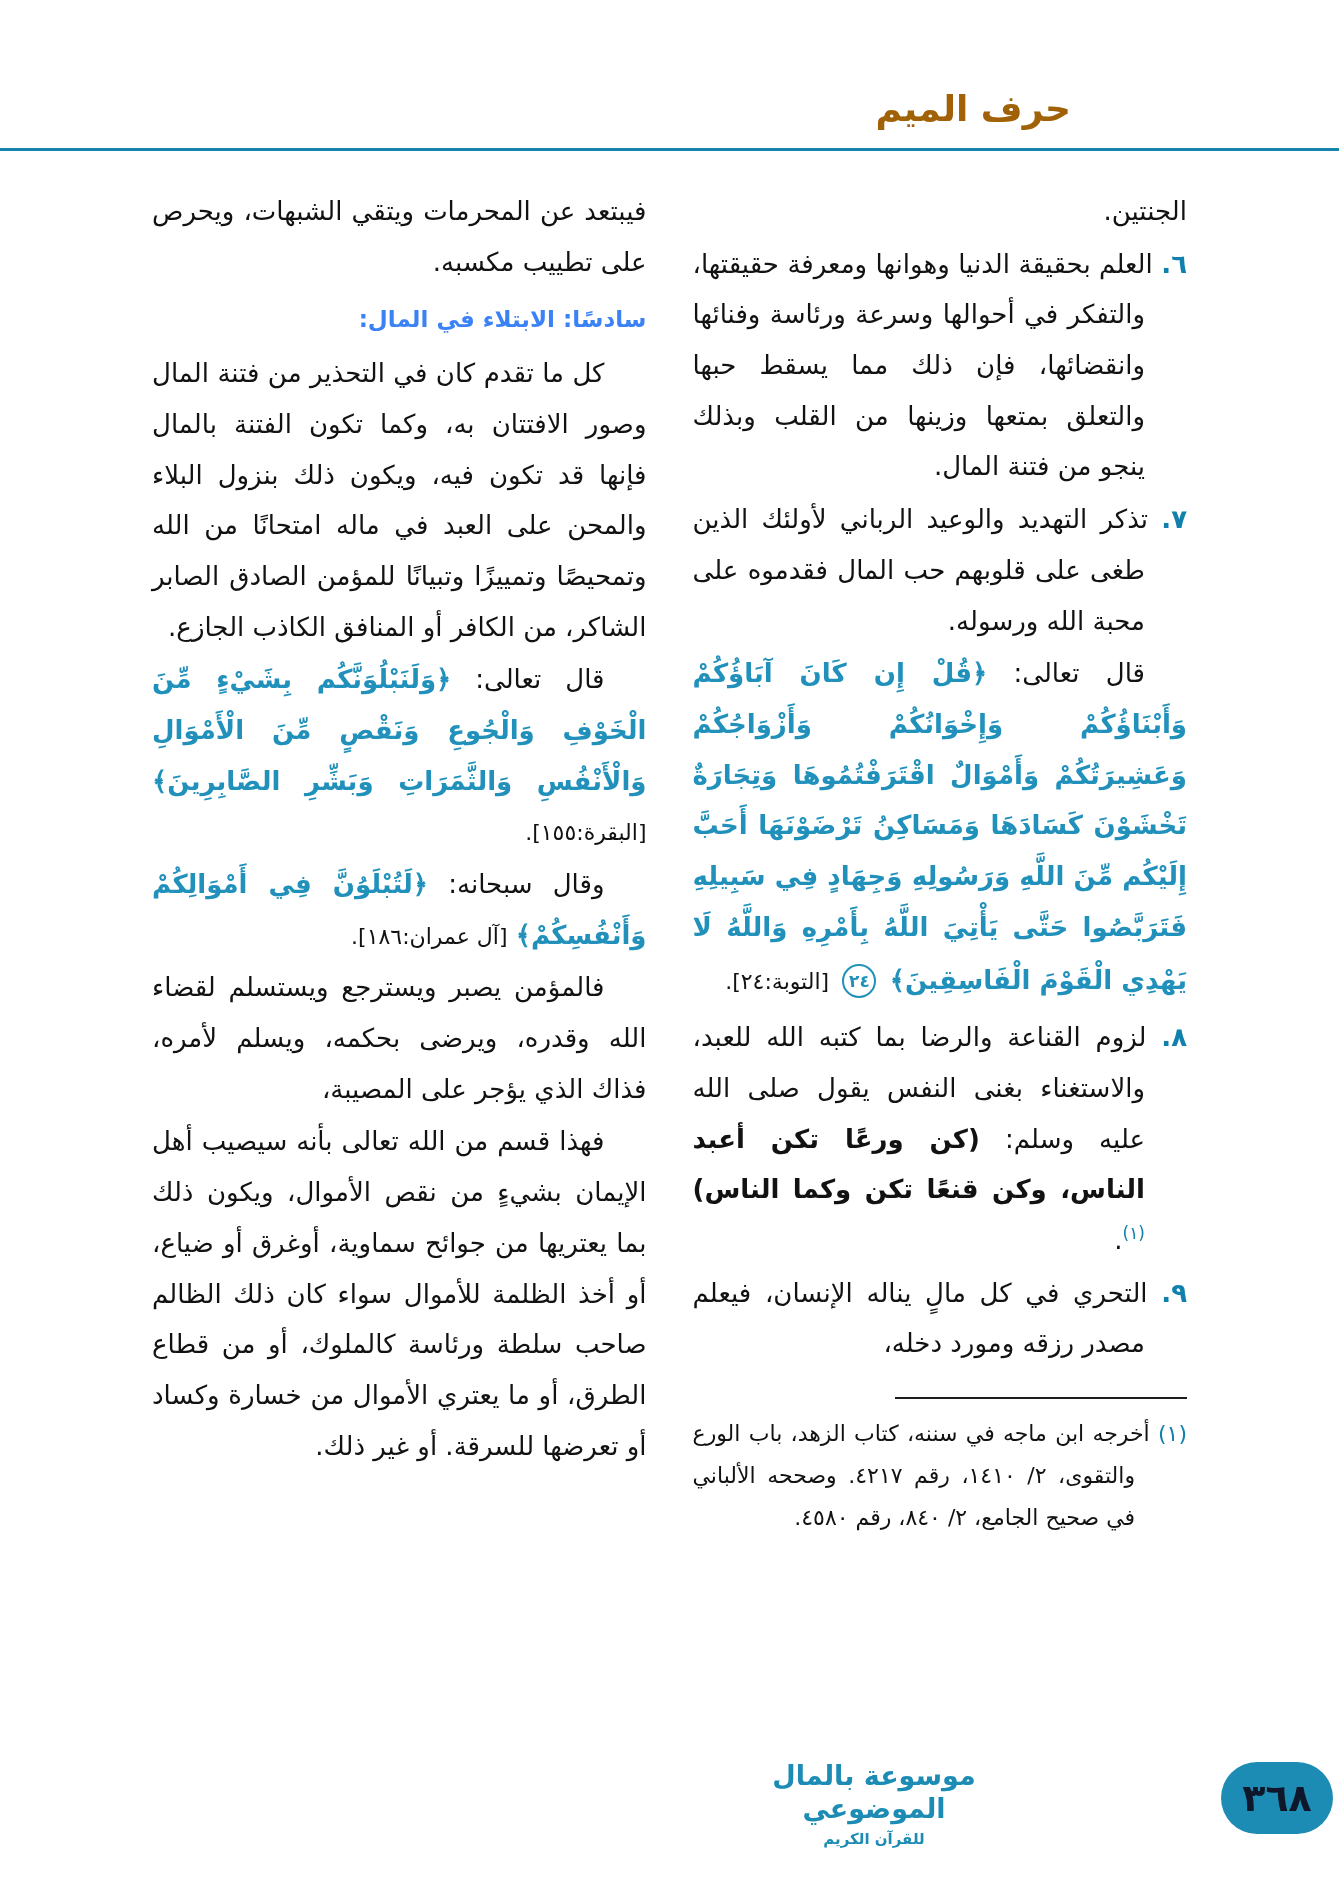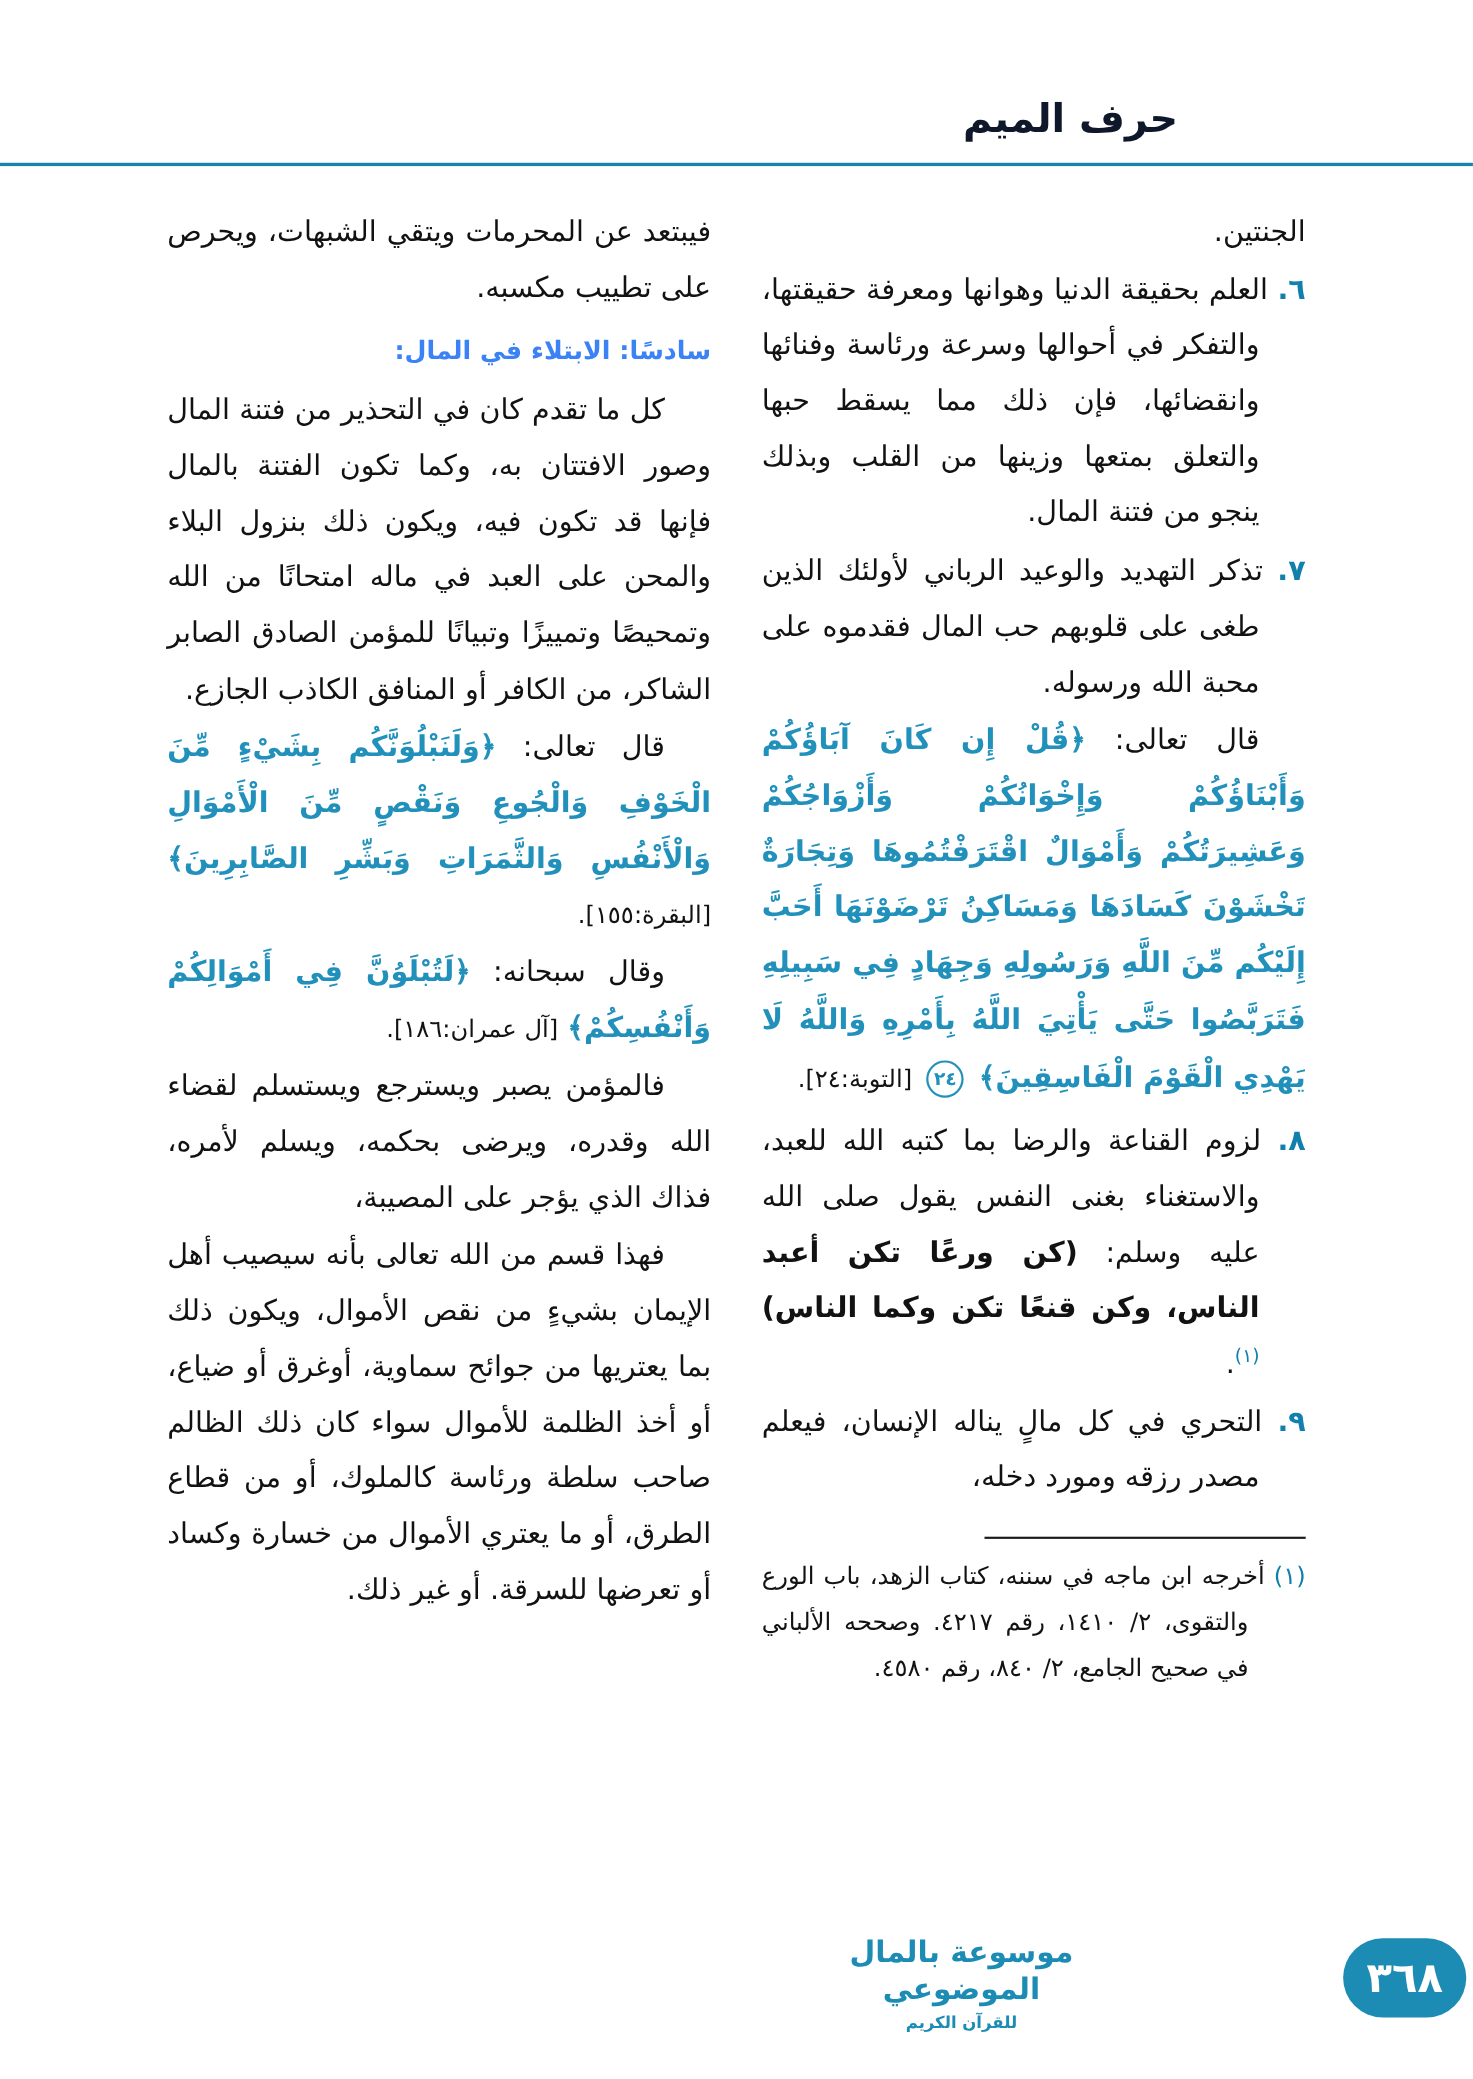--- a/index.html
+++ b/index.html
@@ -4,21 +4,21 @@
 <style>
   html,body{margin:0;padding:0;}
   body{
     width:1339px;height:1890px;position:relative;overflow:hidden;
     background:#ffffff;color:#121212;
     font-family:"DejaVu Sans",sans-serif;
     direction:rtl;
   }
   .header-title{
     position:absolute;top:88px;right:268px;
-    color:#0f172a;font-size:36px;font-weight:bold;letter-spacing:1px;
+    color:#a16207;font-size:36px;font-weight:bold;letter-spacing:1px;
   }
   .top-rule{
     position:absolute;top:148px;left:0;right:0;height:3px;background:#1584ad;
   }
   .columns{
     position:absolute;top:186px;right:152px;left:152px;
     display:flex;gap:46px;
   }
   .col{flex:1;font-size:26px;line-height:1.95;text-align:justify;}
   .col p{margin:0 0 2px 0;}
@@ -49,21 +49,21 @@
   .logo{
     position:absolute;bottom:42px;left:742px;width:264px;
     text-align:center;color:#1d8cb5;
   }
   .logo-main{font-size:27px;font-weight:bold;line-height:1.25;}
   .logo-sub{font-size:15px;font-weight:bold;margin-top:4px;}
   .page-pill{
     position:absolute;right:6px;bottom:56px;width:112px;height:72px;
     background:#1d8cb5;border-radius:40px;
     display:flex;align-items:center;justify-content:center;
-    color:#ffffff;font-size:38px;font-weight:bold;
+    color:#0f172a;font-size:38px;font-weight:bold;
   }
 </style>
 </head>
 <body>
 
 <div class="header-title">حرف الميم</div>
 <div class="top-rule"></div>
 
 <div class="columns">
 

